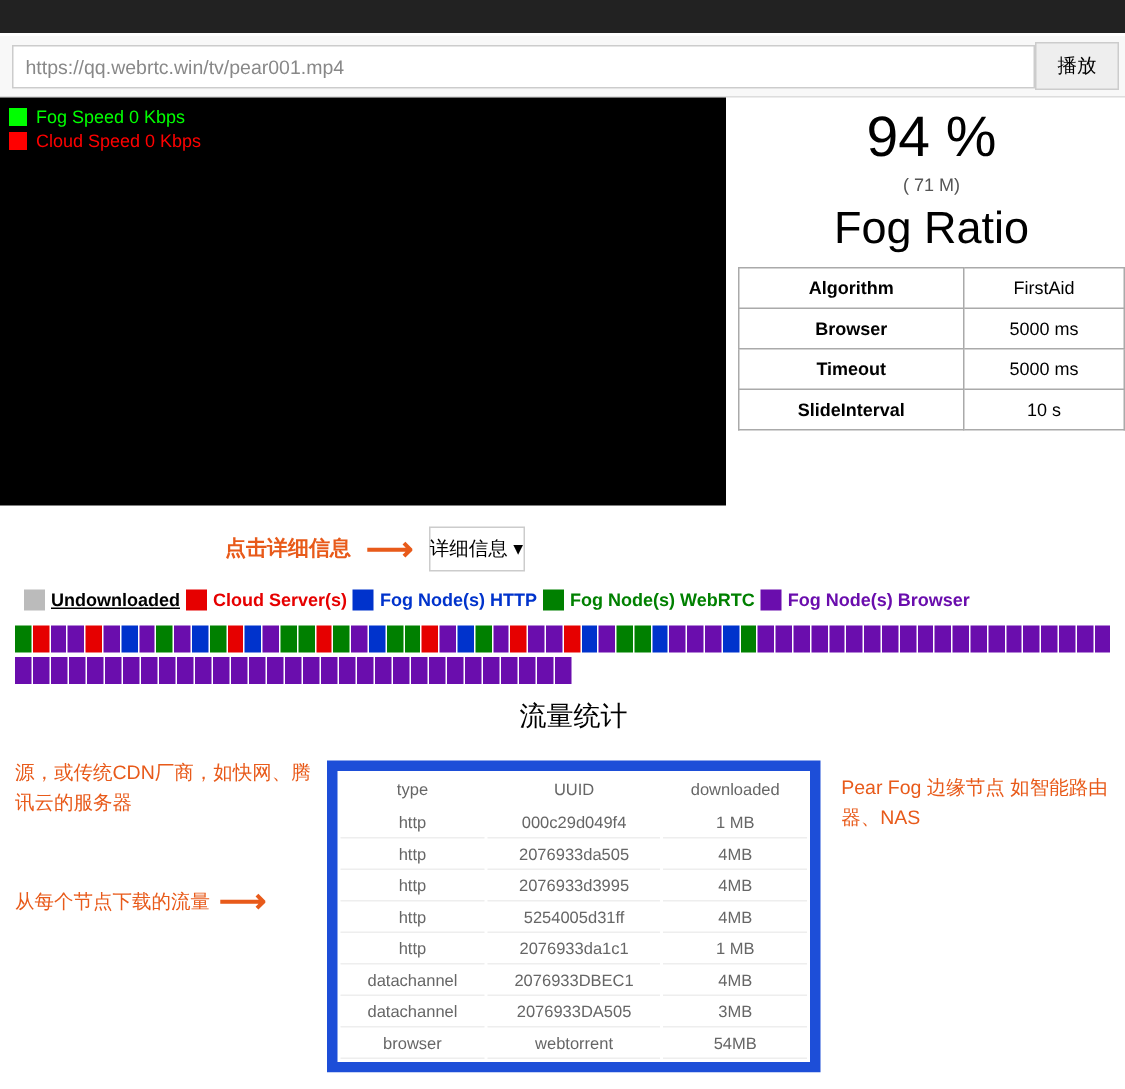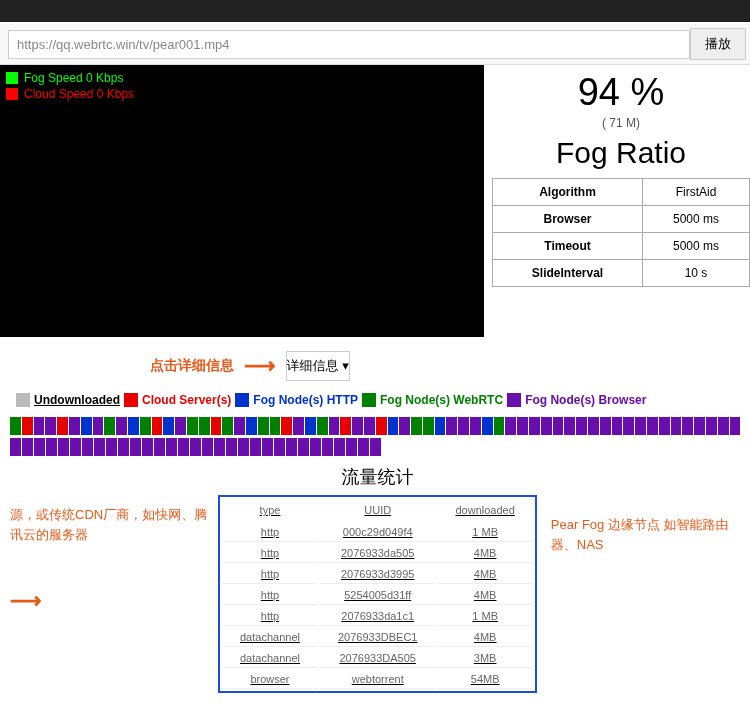--- a/index.html
+++ b/index.html
@@ -36,22 +36,22 @@
   .c-red { background: #e60000; } .t-red { color: #e60000; }
   .c-blue { background: #0033cc; } .t-blue { color: #0033cc; }
   .c-green { background: #008000; } .t-green { color: #008000; }
   .c-purple { background: #6a0dad; } .t-purple { color: #6a0dad; }
   .chunks { padding: 6px 10px; }
   .chunks-row { display: flex; flex-wrap: nowrap; gap: 1px; margin-bottom: 3px; }
   .chunk { width: 11px; height: 18px; display: inline-block; }
   .stats-area { display: flex; padding: 0 10px; gap: 8px; }
   .left-notes { width: 200px; color: #e85a1a; font-size: 13px; line-height: 1.5; padding-top: 40px; }
   .center-table { flex: 0 0 auto; }
-  .stats-title { text-align: center; font-size: 18px; margin-bottom: 6px; }
-  .traffic-table { border: 2px solid #1d4ed8; font-size: 11px; text-decoration: underline; }
+  .stats-title { text-align: center; font-size: 18px; margin-bottom: 18px; }
+  .traffic-table { border: 7px solid #1d4ed8; font-size: 11px; }
   .traffic-table th { padding: 5px 18px; text-align: center; color: #666; font-weight: normal; }
   .traffic-table td { padding: 3px 18px; text-align: center; border-bottom: 1px solid #eee; color: #666; }
   .right-notes { flex: 1; color: #e85a1a; font-size: 13px; line-height: 1.5; padding-top: 0; padding-left: 6px; }
   .note-block { display: flex; align-items: center; gap: 6px; margin-bottom: 20px; }
 </style>
 </head>
 <body>
 
 <div style="height:22px;background:#222;margin-bottom:2px"></div>
 
@@ -227,20 +227,21 @@
       <span class="chunk" style="background: rgb(106, 13, 173);"></span>
       <span class="chunk" style="background: rgb(106, 13, 173);"></span>
     </div>
 </div>
 
 <div class="stats-area">
   <div class="left-notes">
     <div>源，或传统CDN厂商，如快网、腾讯云的服务器</div>
     <div style="height:40px"></div>
     <div class="note-block">
+      <span>从每个节点下载的流量</span>
       <span class="arrow-r">⟶</span>
     </div>
   </div>
   <div class="center-table">
     <div class="stats-title">流量统计</div>
     <table class="traffic-table">
       <thead>
           <tr id="traffic-head">
             <th>type</th>
             <th>UUID</th>

